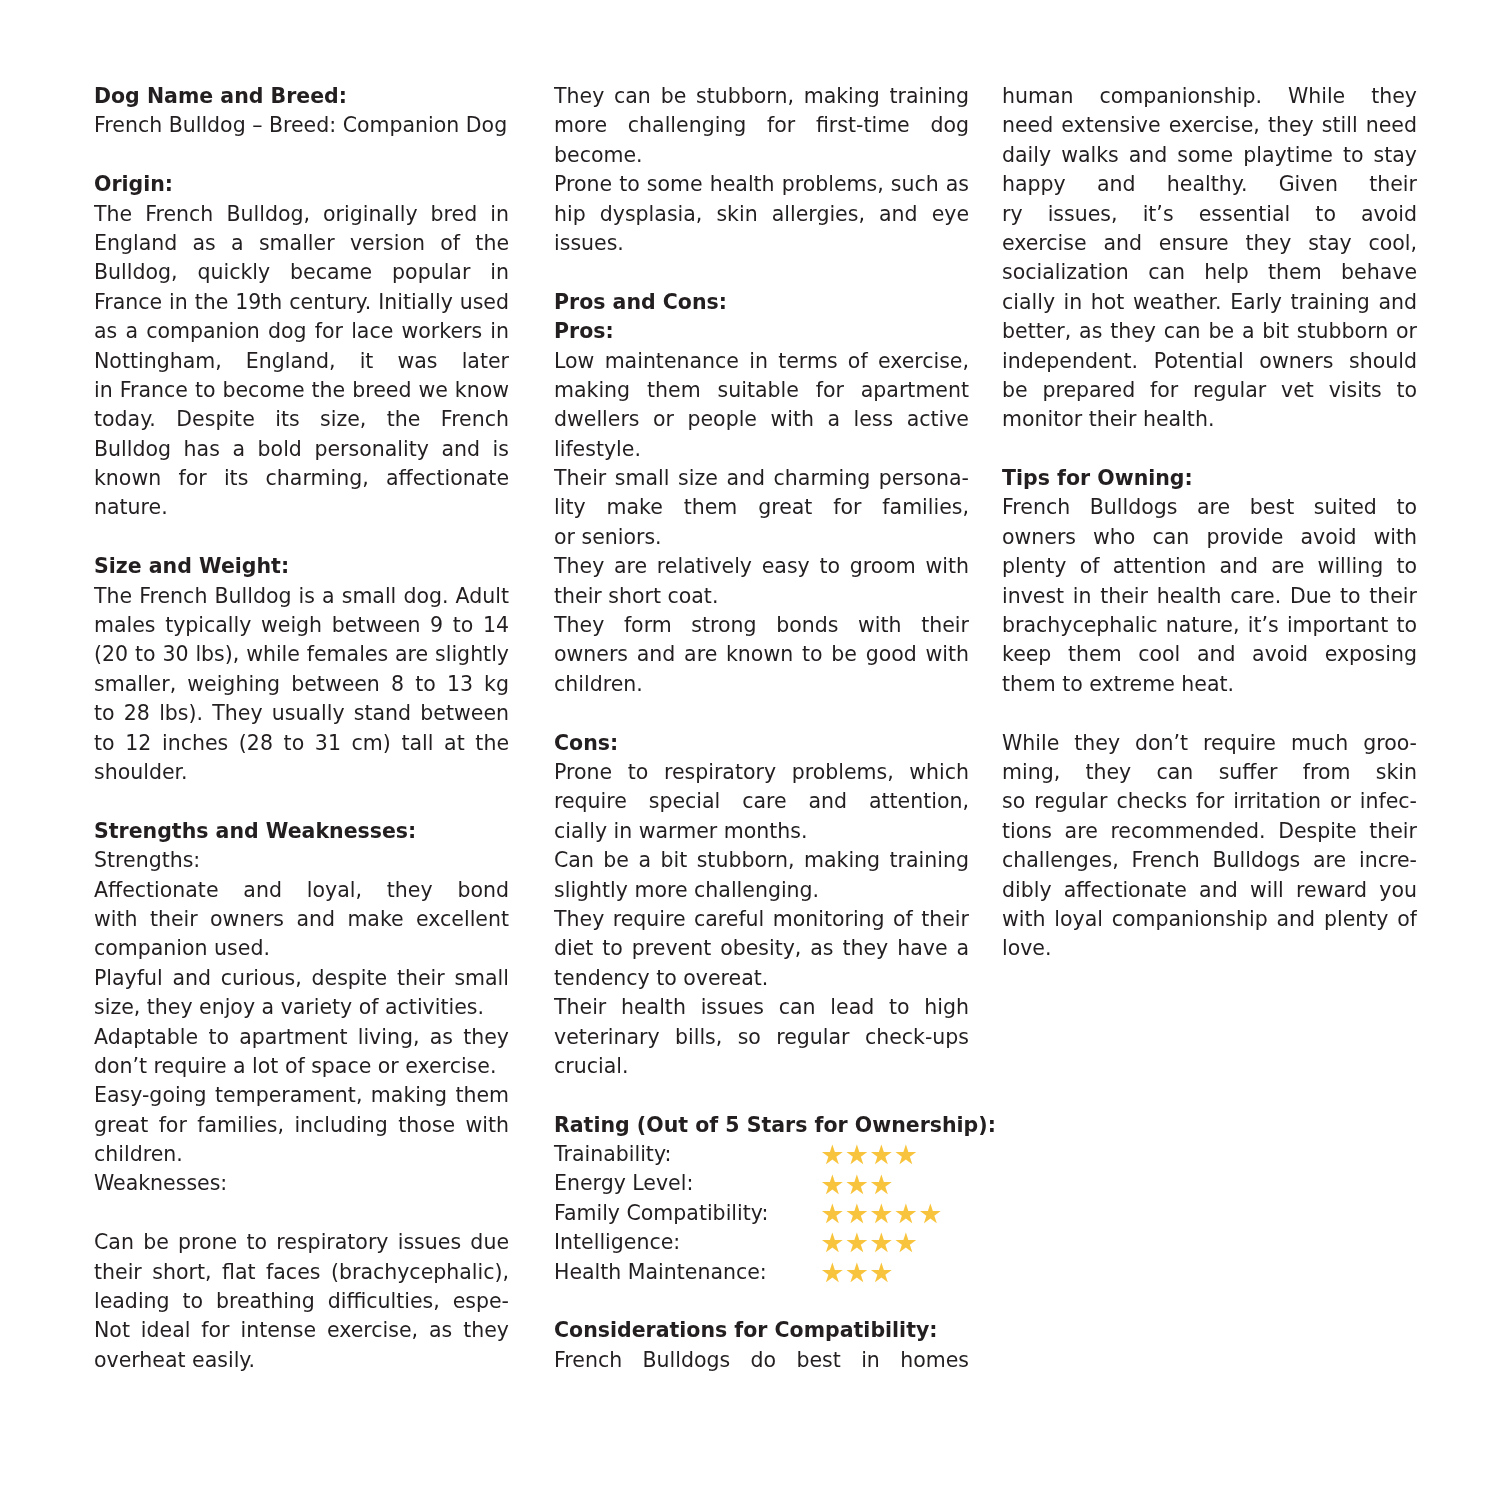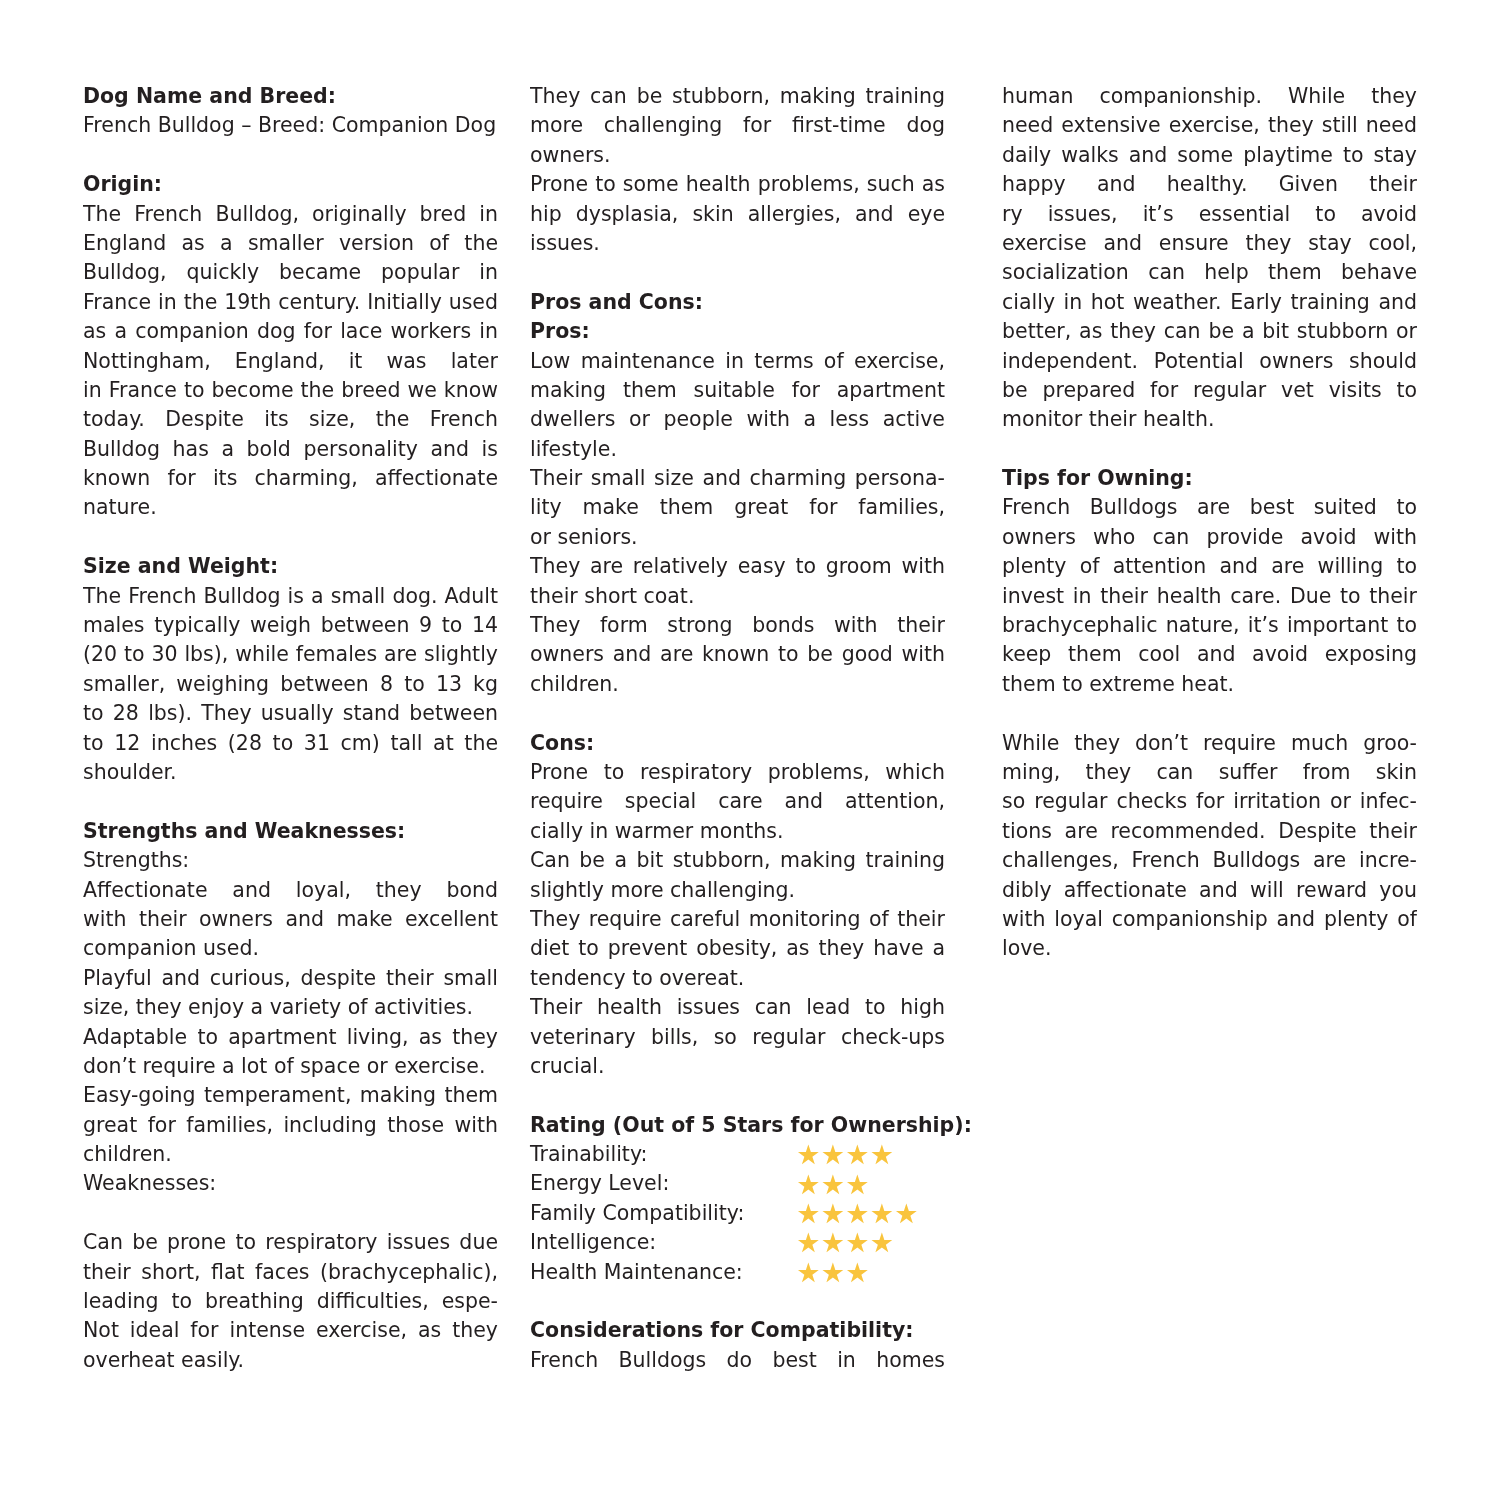--- a/index.html
+++ b/index.html
@@ -5,22 +5,22 @@
   html, body { margin: 0; padding: 0; background: #ffffff; }
   body {
     width: 1500px; height: 1500px; position: relative; overflow: hidden;
     font-family: "DejaVu Sans", "Liberation Sans", sans-serif;
     color: #231f20;
   }
   .col {
     position: absolute; top: 82px; width: 415px;
     font-size: 20.5px; line-height: 29.4px;
   }
-  #col1 { left: 83px; }
-  #col2 { left: 530px; }
+  #col1 { left: 94px; }
+  #col2 { left: 554px; }
   #col3 { left: 1002px; }
   .ln { display: block; white-space: nowrap; height: 29.4px; }
   .ln.j { text-align: justify; text-align-last: justify; white-space: normal; overflow: hidden; }
   .h { font-weight: bold; }
   .gap { display: block; height: 29.4px; }
   .rating-row { display: flex; height: 29.4px; align-items: center; }
   .rating-label { width: 266px; white-space: nowrap; }
   .stars { display: flex; gap: 0px; }
   .star { color: #f9c43d; font-size: 27px; line-height: 29px; width: 24.5px; text-align: center; }
 </style>
@@ -84,21 +84,21 @@
       <span class="ln j">leading to breathing difficulties, espe-</span>
       <span class="ln j">Not ideal for intense exercise, as they can</span>
       <span class="ln">overheat easily.</span>
     </div>
 </div>
 
 <div class="col" id="col2">
   <div>
       <span class="ln j">They can be stubborn, making training</span>
       <span class="ln j">more challenging for first-time dog</span>
-      <span class="ln">owners.</span>
+      <span class="ln">become.</span>
       <span class="ln j">Prone to some health problems, such as</span>
       <span class="ln j">hip dysplasia, skin allergies, and eye</span>
       <span class="ln">issues.</span>
     </div>
   <span class="gap"></span>
 
   <span class="ln h">Pros and Cons:</span>
   <span class="ln h">Pros:</span>
   <div>
       <span class="ln j">Low maintenance in terms of exercise,</span>

